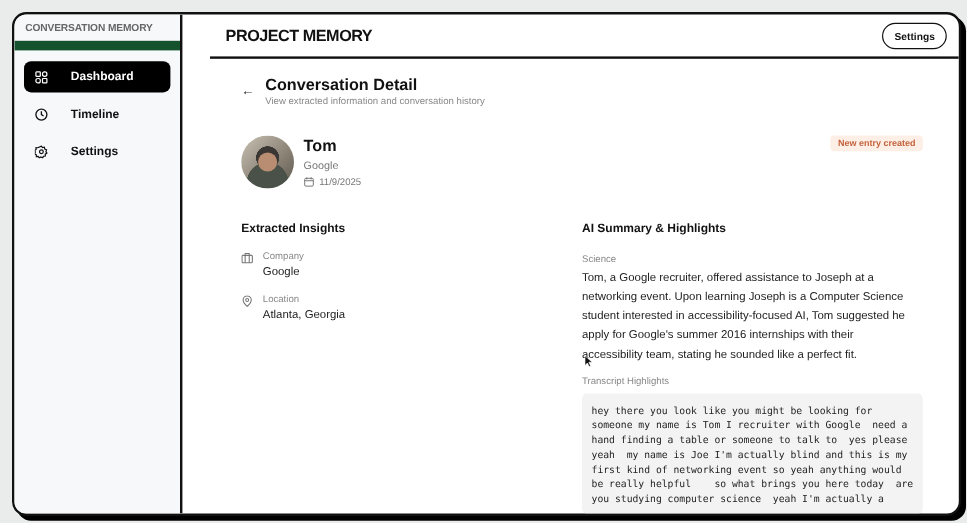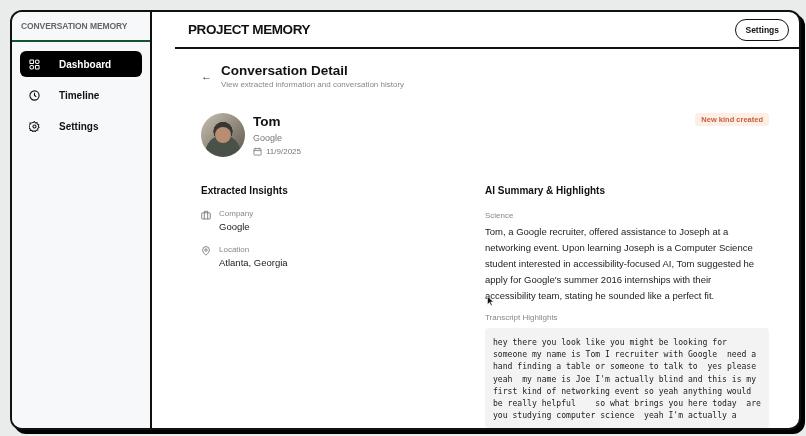--- a/index.html
+++ b/index.html
@@ -25,21 +25,21 @@
   .sidebar {
     width: 140px;
     background: #f7f8fa;
     border-right: 2px solid #111;
     display: flex;
     flex-direction: column;
     flex-shrink: 0;
   }
   .sidebar-header {
     height: 30px;
-    border-bottom: 2px solid #14532d;
+    border-bottom: 8px solid #14532d;
     display: flex;
     align-items: center;
     padding-left: 9px;
     font-size: 8.5px;
     font-weight: bold;
     color: #666;
     letter-spacing: -0.1px;
   }
   .nav { padding: 9px 8px; display: flex; flex-direction: column; gap: 5px; }
   .nav-item {
@@ -195,21 +195,21 @@
           <div class="profile-name">Tom</div>
           <div class="profile-company">Google</div>
           <div class="profile-date">
             <svg viewBox="0 0 10 10" fill="none" stroke="#777" stroke-width="0.9">
               <rect x="1" y="1.8" width="8" height="7.2" rx="1"></rect>
                 <path d="M1 4h8M3 .8v2M7 .8v2"></path>
             </svg>
             <span>11/9/2025</span>
           </div>
         </div>
-        <div class="badge">New kind created</div>
+        <div class="badge">New entry created</div>
       </div>
 
       <div class="cols">
         <div class="col-left">
           <div class="section-title">Extracted Insights</div>
           <div class="detail">
             <svg viewBox="0 0 10 10" fill="none" stroke="#777" stroke-width="0.9">
               <rect x="0.7" y="2.8" width="8.6" height="6.2" rx="0.8"></rect>
                 <path d="M3.3 2.8V1.3h3.4v1.5M3.3 2.8V9M6.7 2.8V9"></path>
             </svg>

